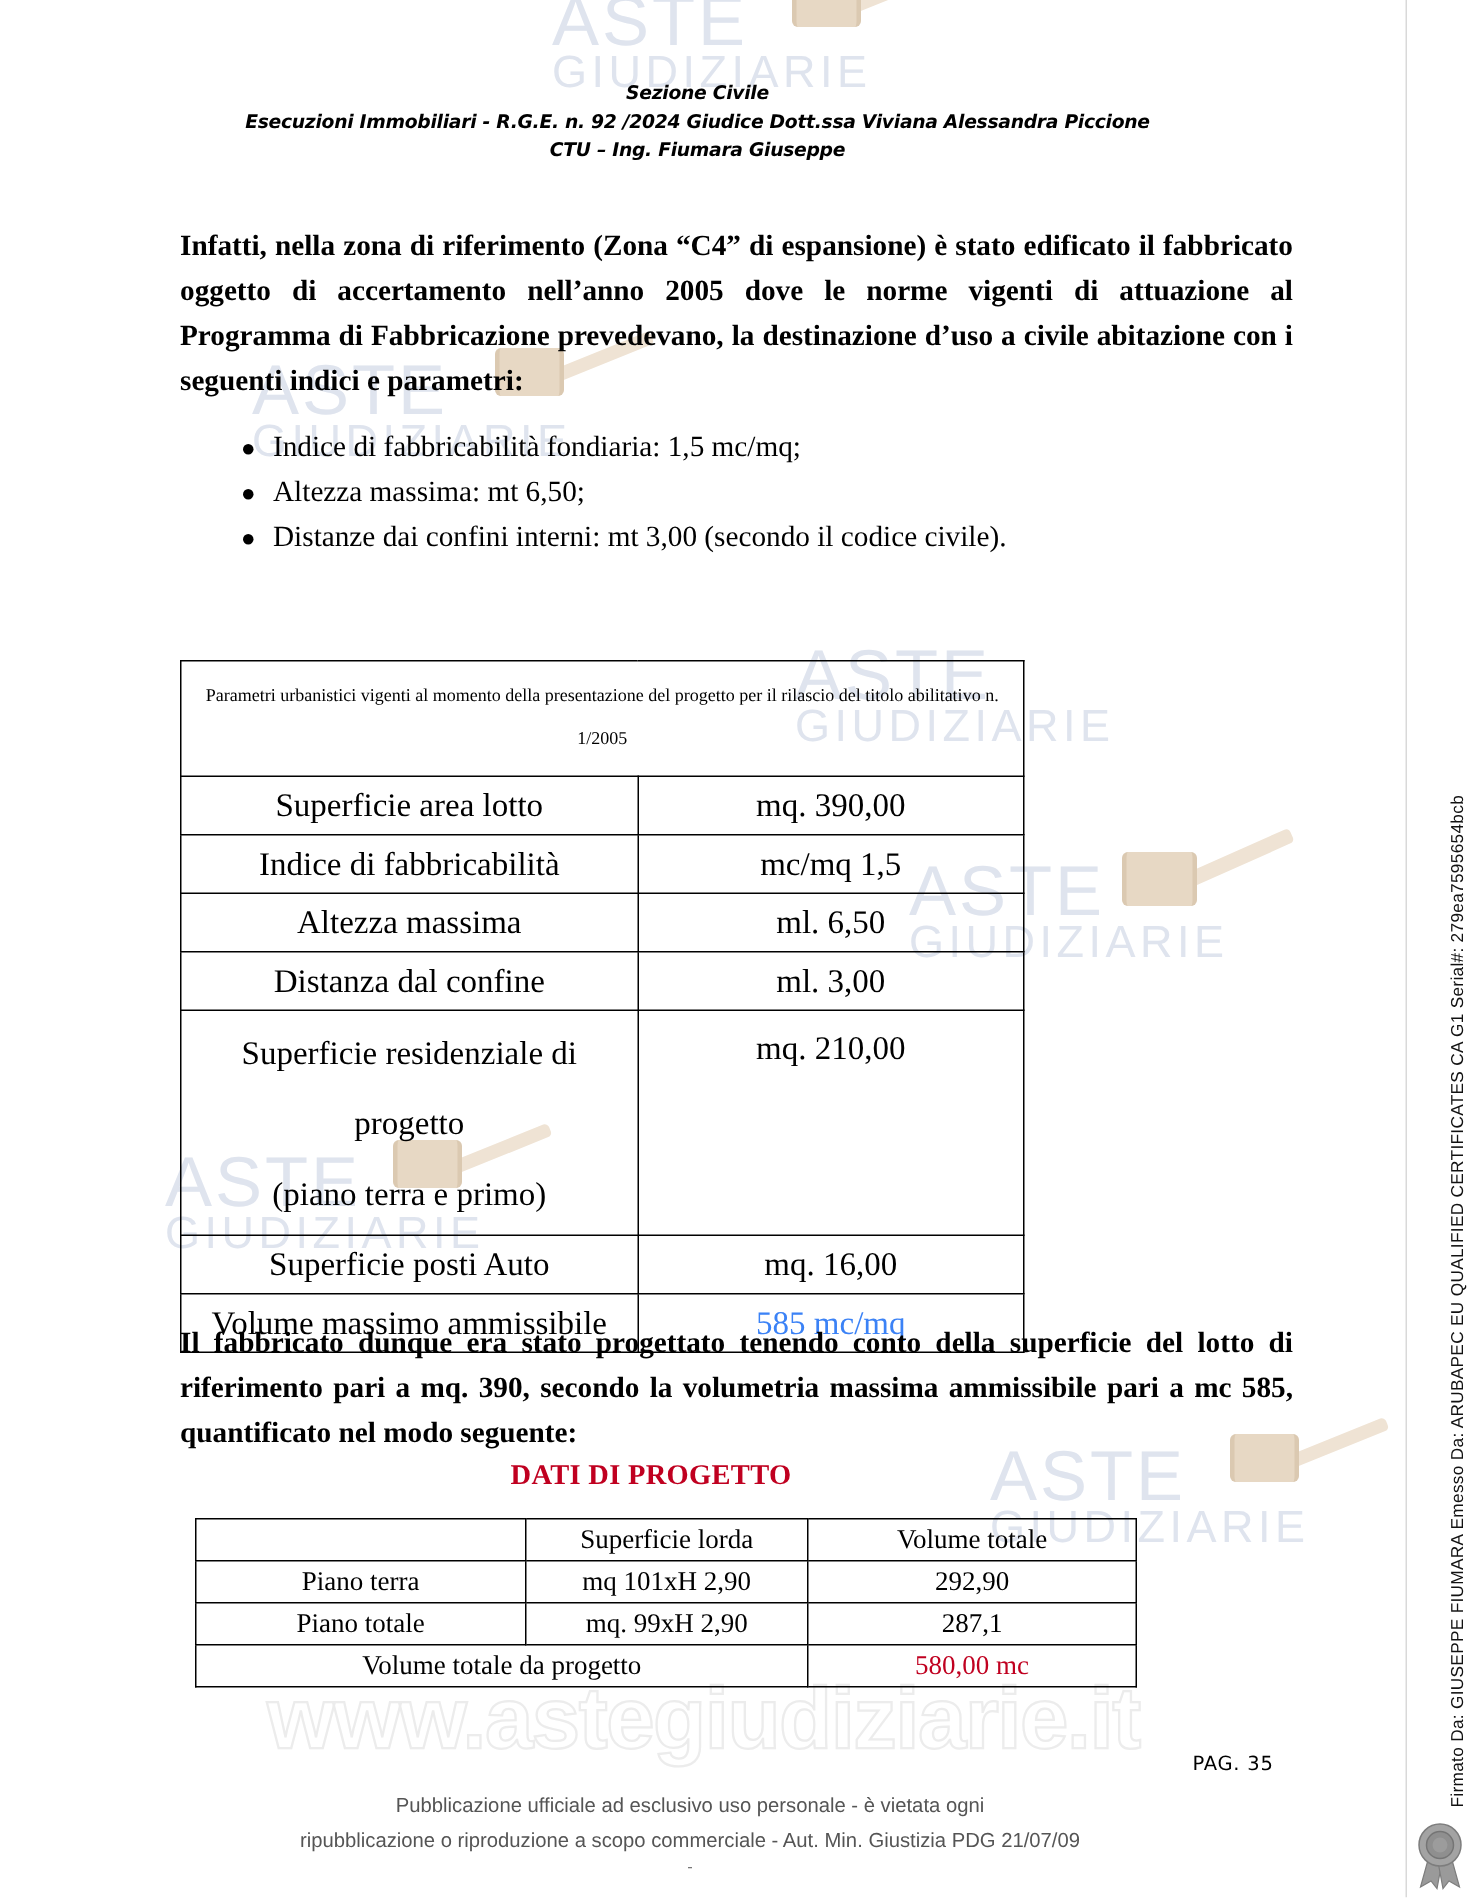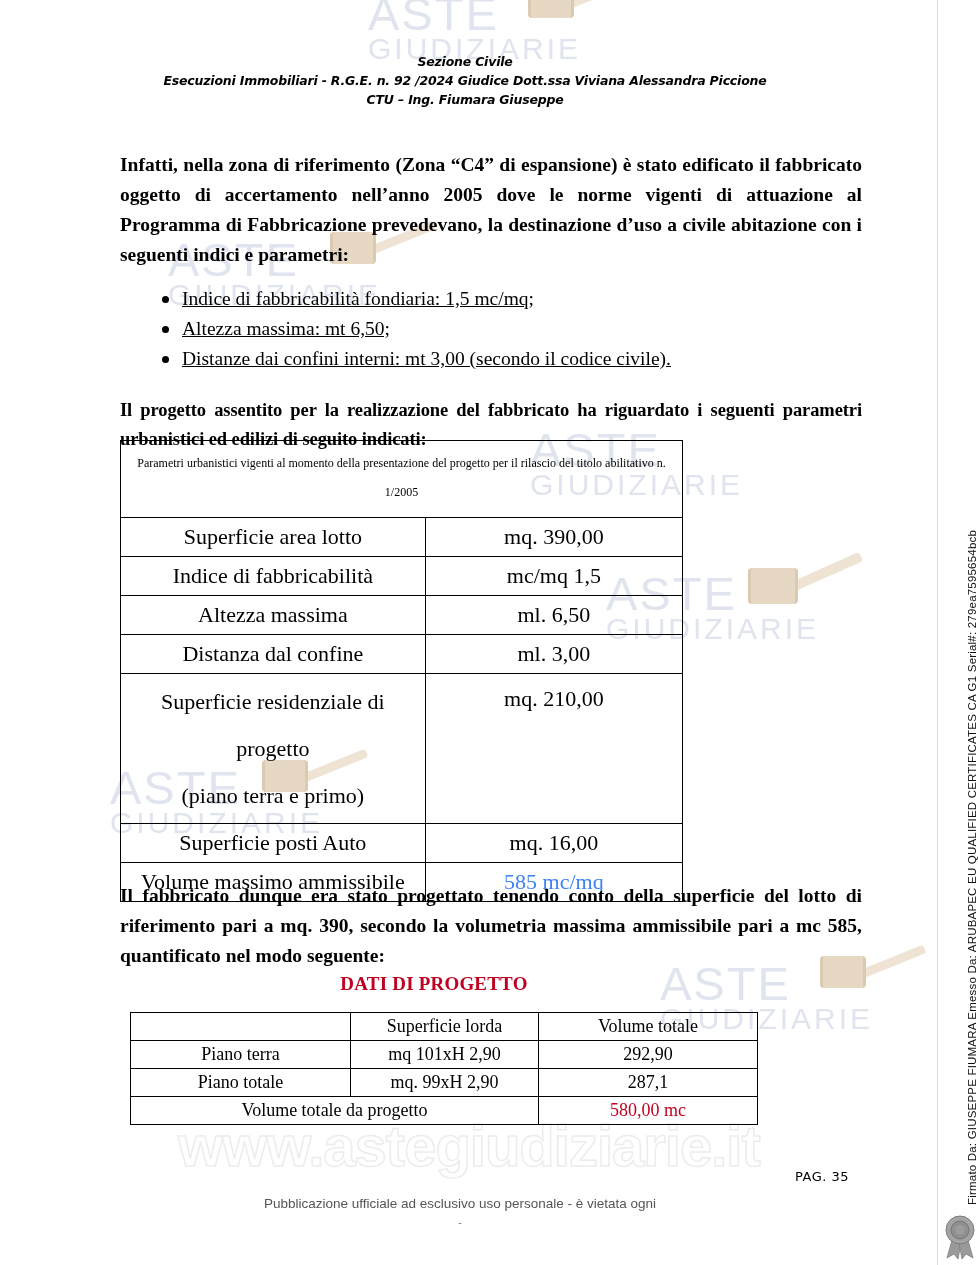--- a/index.html
+++ b/index.html
@@ -67,21 +67,21 @@
   }
   p.bold{
     margin:0;
     text-align:justify;
     font-weight:700;
     font-size:18.5px;
     line-height:29px;
     letter-spacing:-0.1px;
   }
   ul.bullets{
-    margin:14px 0 0 0;padding:0;list-style:none;text-decoration:underline;
+    margin:14px 0 0 0;padding:0;list-style:none;
   }
   ul.bullets li{
     position:relative;
     padding-left:62px;
     font-size:19.5px;
     line-height:30px;
   }
   ul.bullets li::before{
     content:"";
     position:absolute;left:42px;top:12px;
@@ -235,21 +235,20 @@
     <p class="just">Infatti, nella zona di riferimento (Zona “C4” di espansione) è stato edificato il fabbricato oggetto di accertamento nell’anno 2005 dove le norme vigenti di attuazione al Programma di Fabbricazione  prevedevano, la destinazione d’uso a civile abitazione con i seguenti indici e parametri:</p>
 
     <ul class="bullets">
       <li>Indice di fabbricabilità fondiaria: 1,5 mc/mq;</li>
       <li>Altezza massima: mt 6,50;</li>
       <li>Distanze dai confini interni: mt 3,00 (secondo il codice civile).</li>
     </ul>
 
     <div style="height:22px;"></div>
 
-    <p class="bold">Il progetto assentito per la realizzazione del fabbricato ha riguardato i seguenti parametri urbanistici ed edilizi di seguito indicati:</p>
   </div>
 
   <table id="tbl-params">
     <tbody>
       <tr>
         <td class="hdr" colspan="2">Parametri urbanistici vigenti al momento della presentazione del progetto per il rilascio del titolo abilitativo n. 1/2005</td>
       </tr>
       <tr>
         <td style="width:305px;">Superficie area lotto</td>
         <td style="width:258px;">mq.  390,00</td>
@@ -309,20 +308,21 @@
         <td colspan="2">Volume totale da progetto</td>
         <td class="red">580,00 mc</td>
       </tr>
     </tbody>
   </table>
 
   <div id="pagenum">PAG. 35</div>
 
   <div id="footer">
     <div>Pubblicazione ufficiale ad esclusivo uso personale - è vietata ogni</div>
+    <div>ripubblicazione o riproduzione a scopo commerciale - Aut. Min. Giustizia PDG 21/07/09</div>
     <div class="dash">-</div>
   </div>
 
   <div id="sigrule"></div>
   <div id="sigbar">
     <div id="sigtext">Firmato Da: GIUSEPPE FIUMARA Emesso Da: ARUBAPEC EU QUALIFIED CERTIFICATES CA G1 Serial#: 279ea7595654bcb</div>
     <svg id="seal" viewBox="0 0 44 48">
       <g fill="#9a9a9a" stroke="#7d7d7d" stroke-width="0.8">
         <path d="M14 28 L9 46 L16 42 L20 47 L23 31 Z"></path>
         <path d="M30 28 L35 46 L28 42 L24 47 L21 31 Z"></path>

